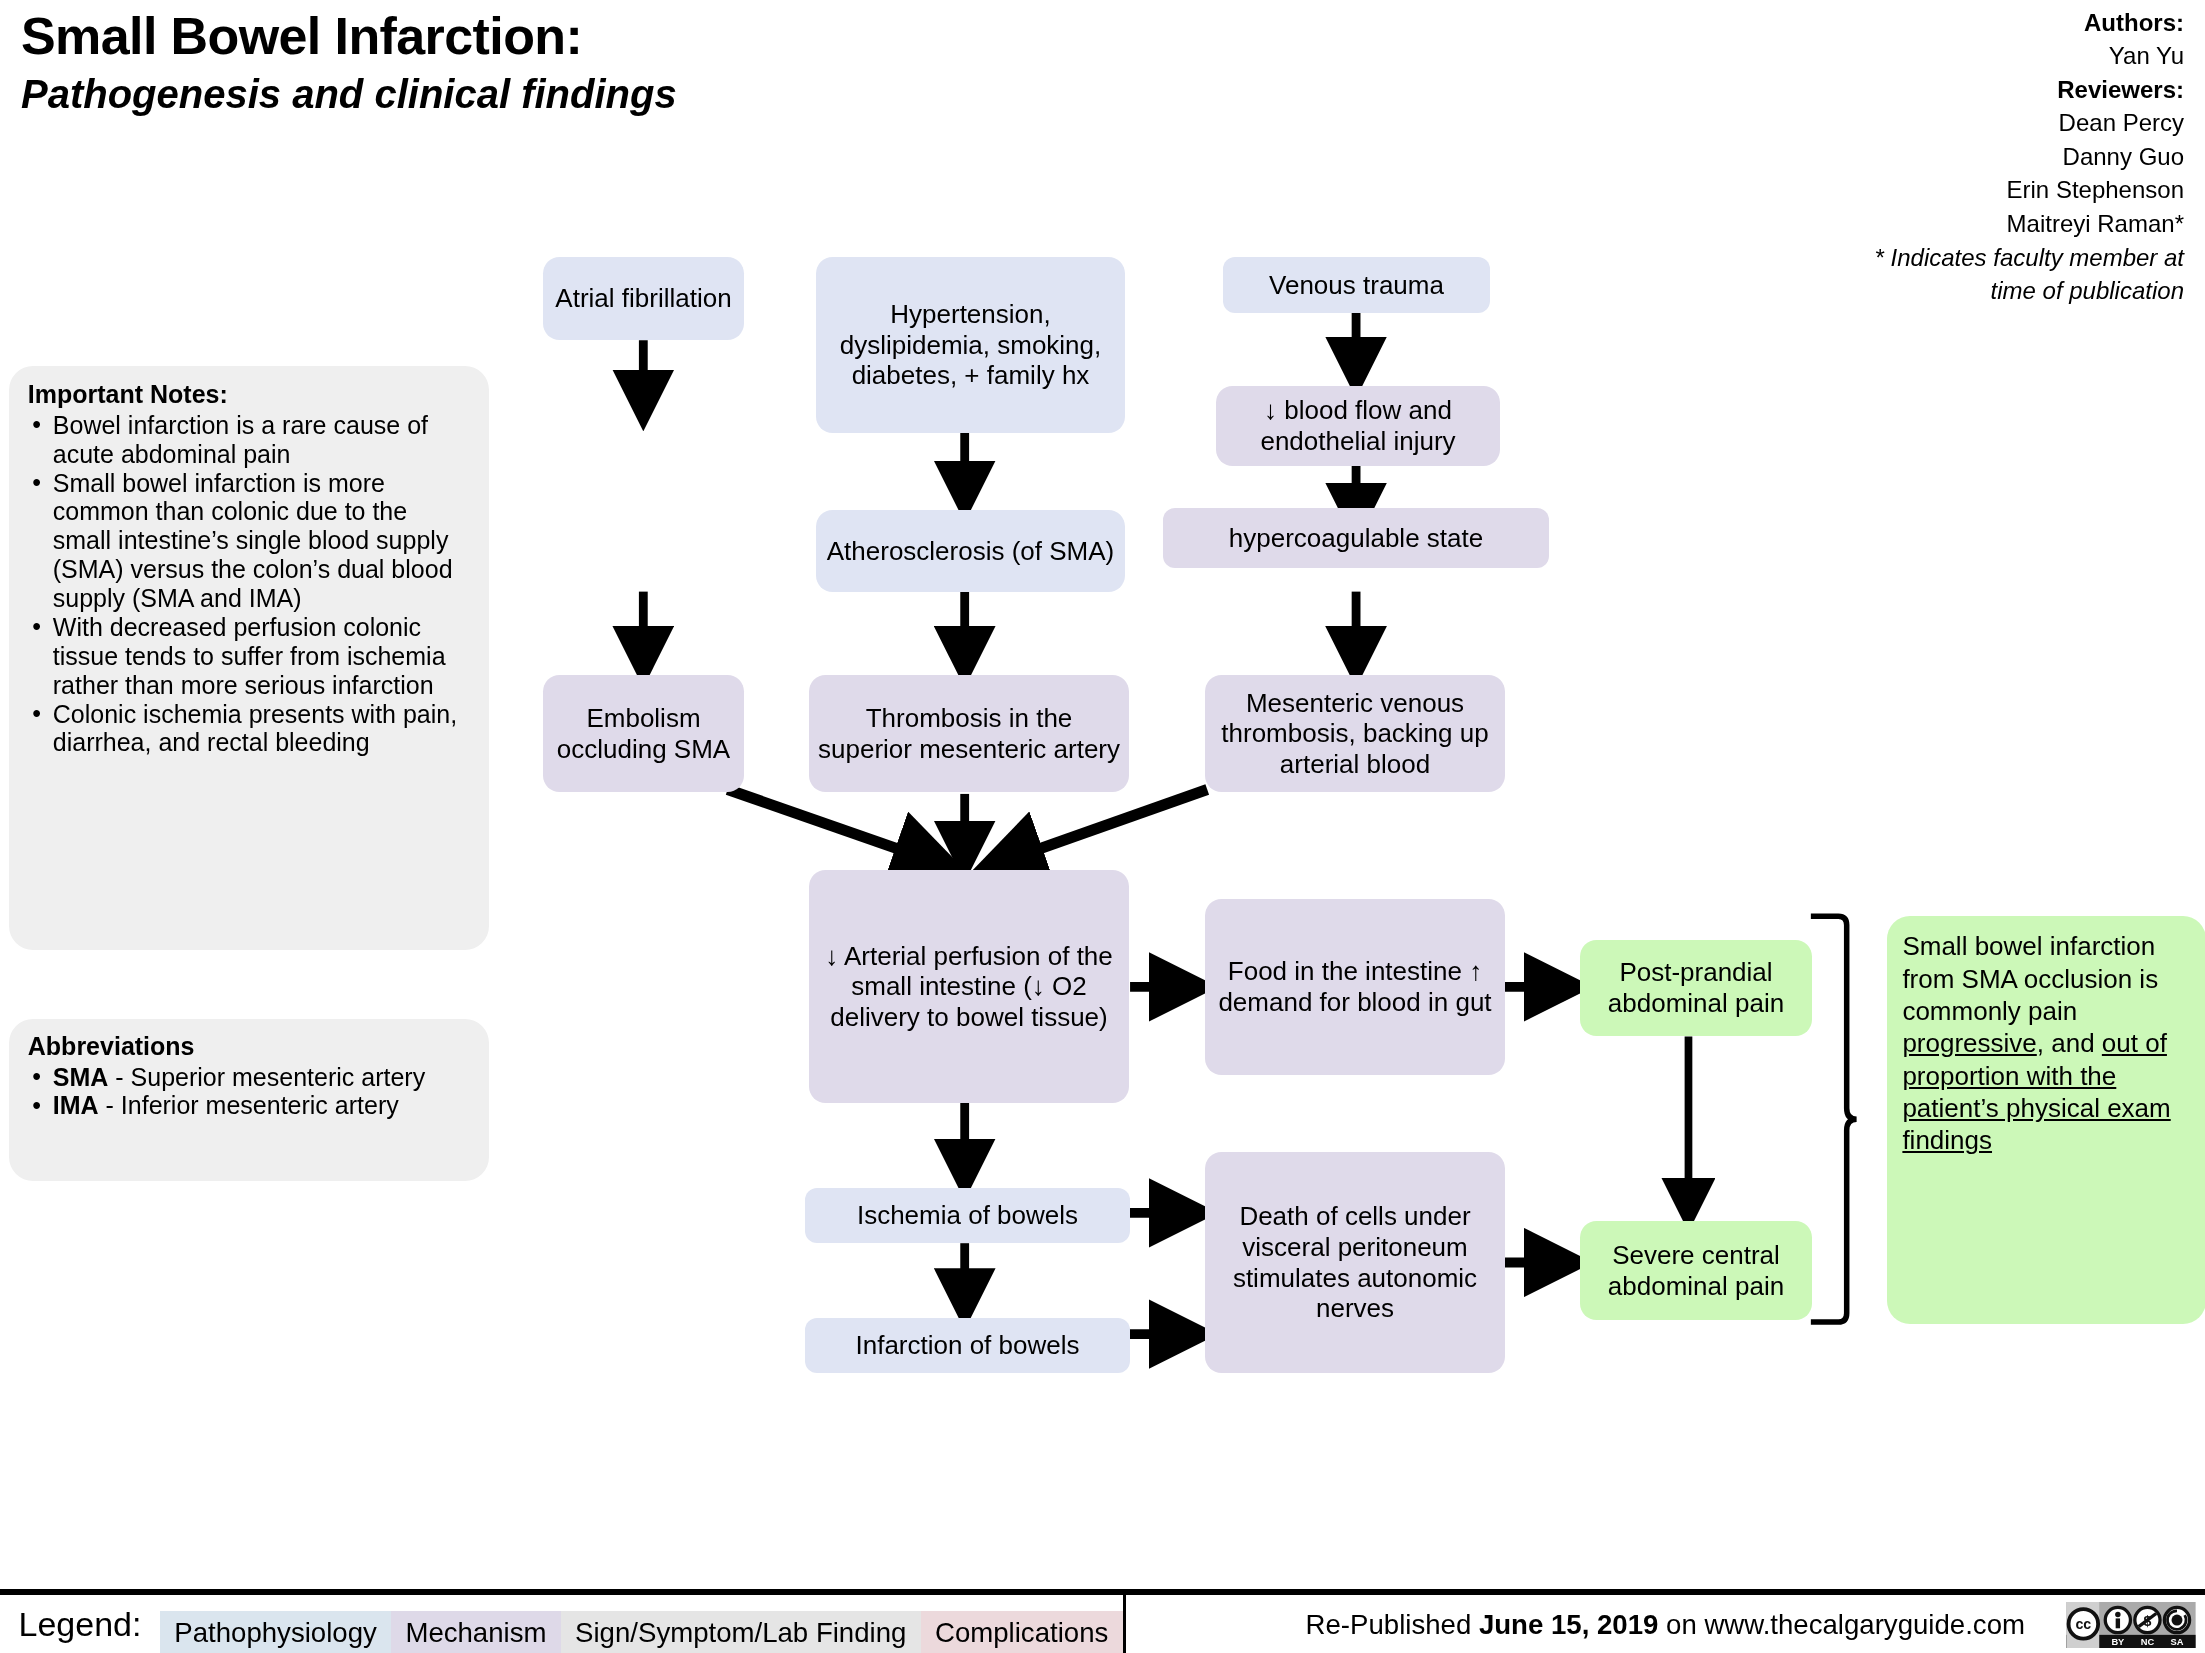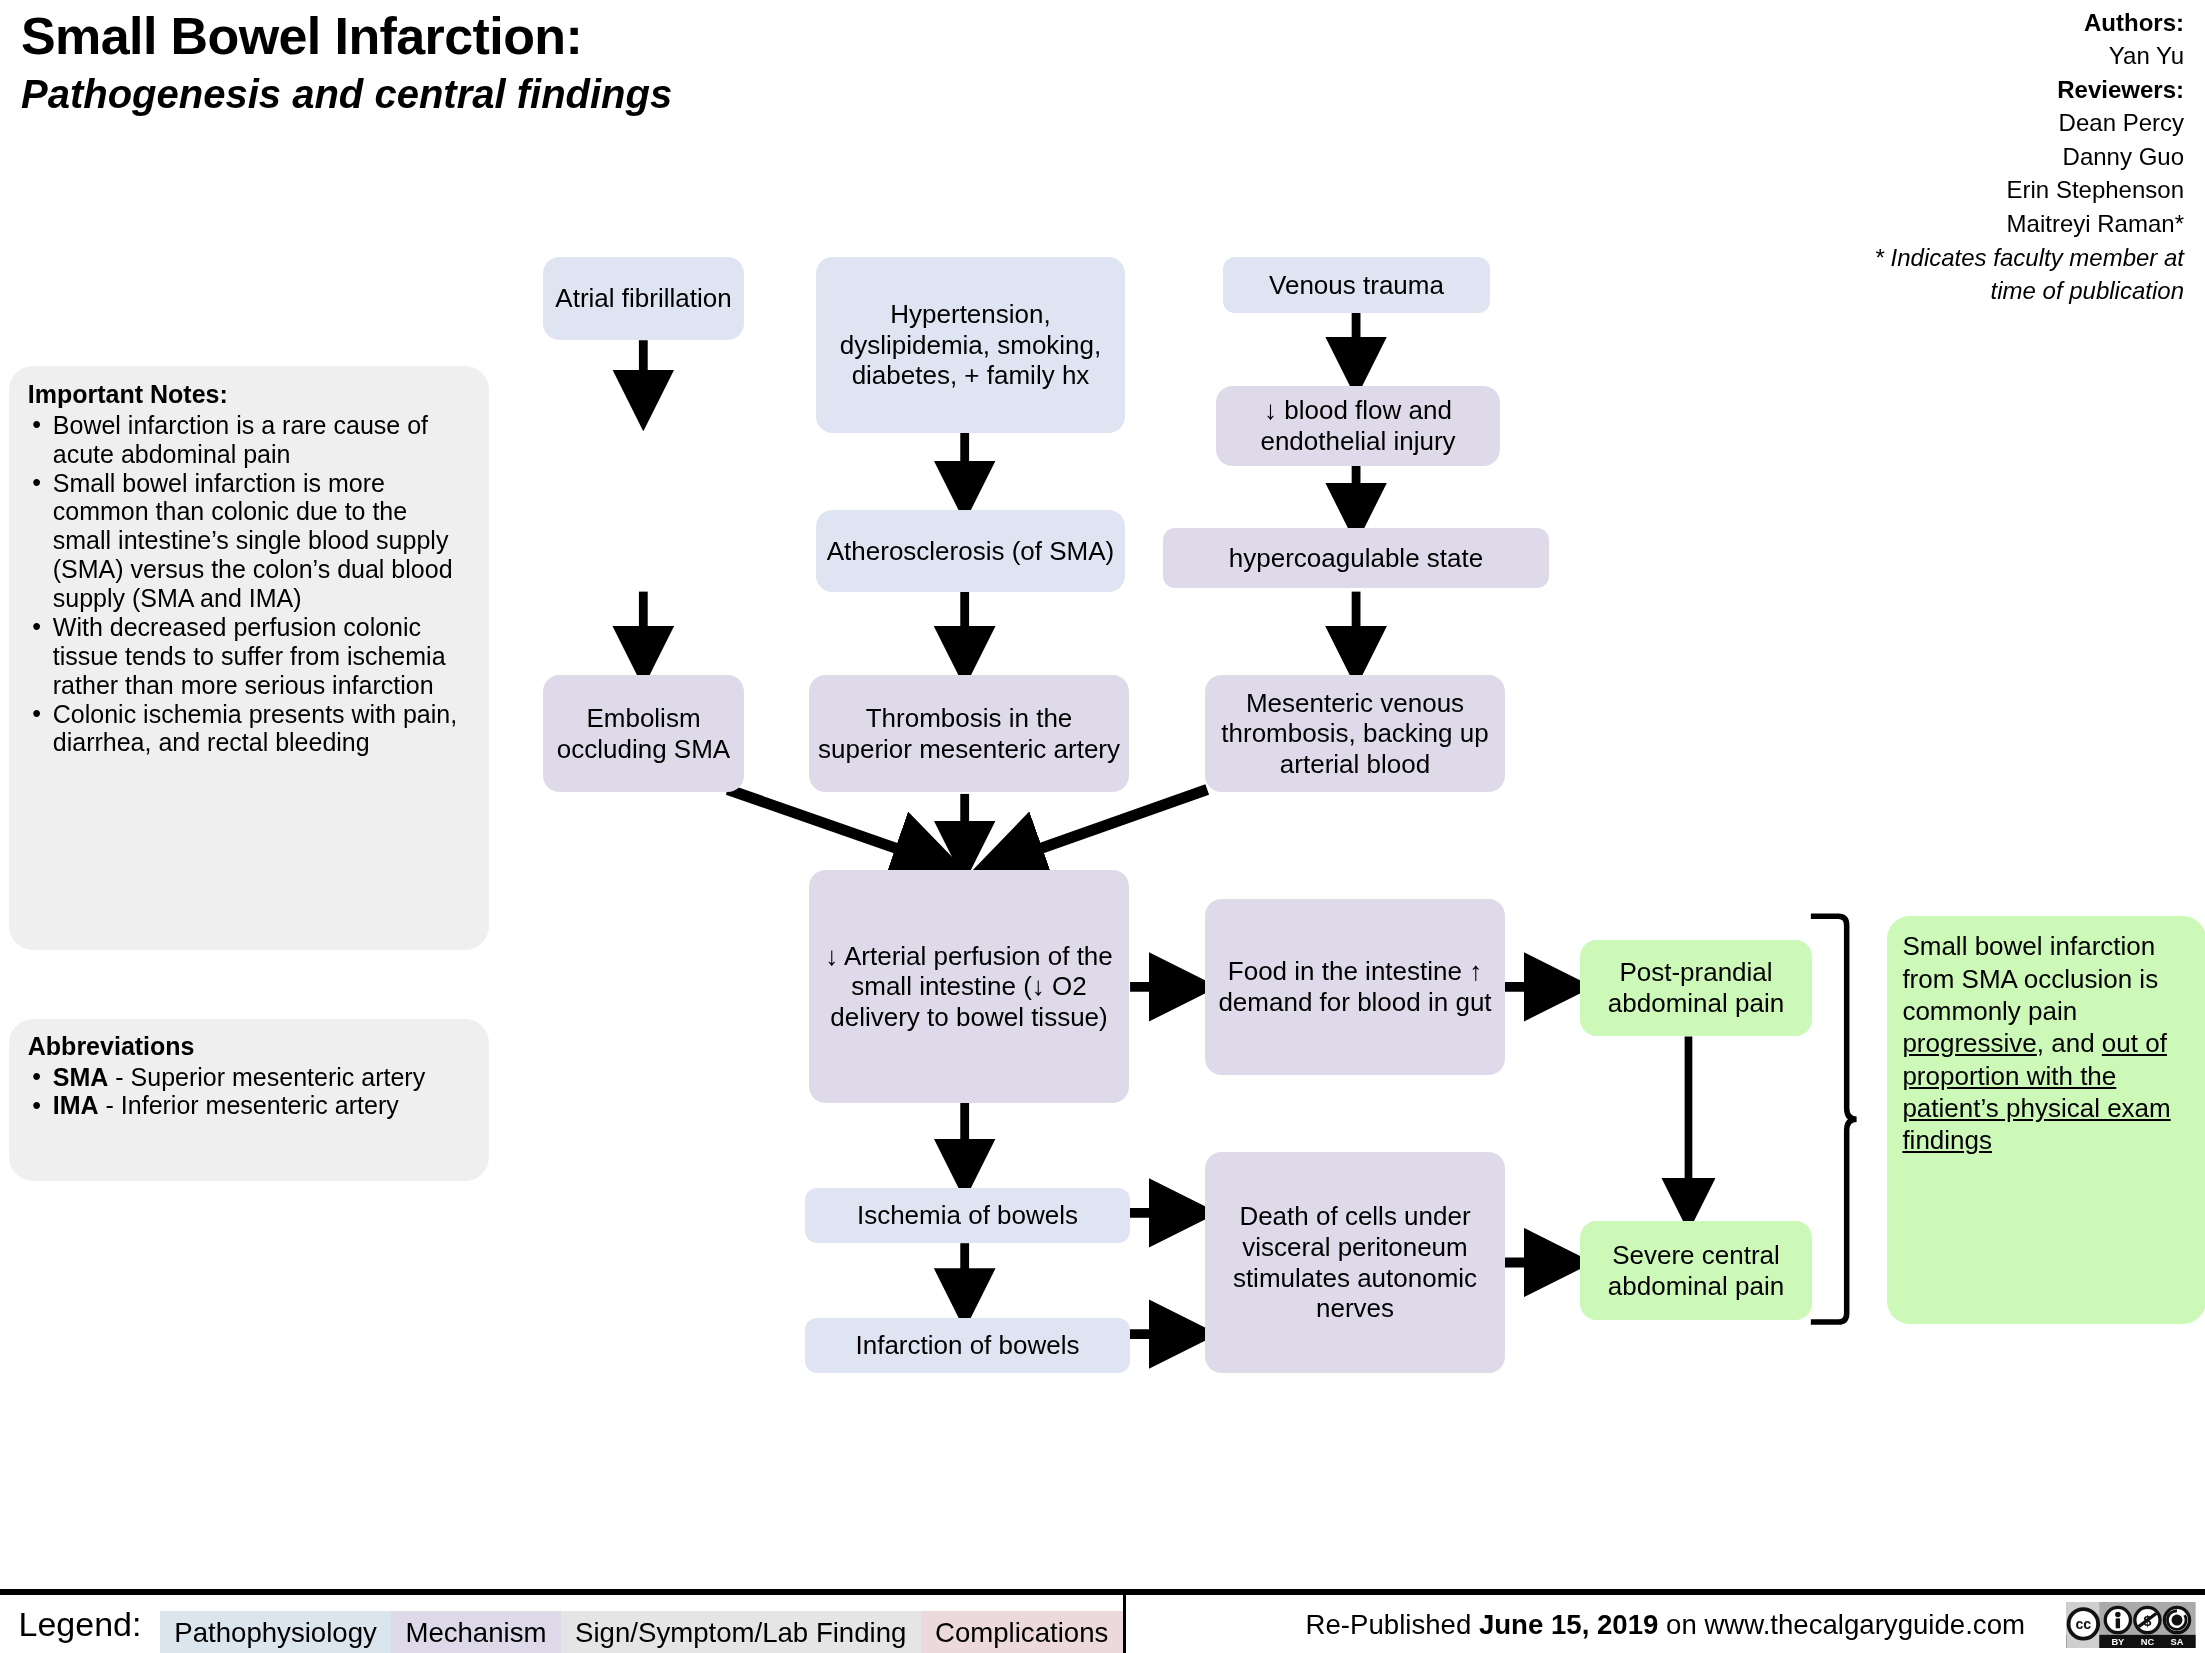--- a/index.html
+++ b/index.html
@@ -205,21 +205,21 @@
   
   .bracket { stroke: #000; fill: none; stroke-width: 10; }
 </style>
 </head>
 <body>
 
 <div id="page">
 
   <div id="title-block">
     <div id="main-title">Small Bowel Infarction:</div>
-    <div id="subtitle">Pathogenesis and central findings</div>
+    <div id="subtitle">Pathogenesis and clinical findings</div>
   </div>
 
   <div id="authors-block">
     <div class="auth-head">Authors:</div>
     <div>Yan Yu</div>
     <div class="auth-head">Reviewers:</div>
     <div>Dean Percy</div>
     <div>Danny Guo</div>
     <div>Erin Stephenson</div>
     <div>Maitreyi Raman*</div>
@@ -293,21 +293,21 @@
 
   <div class="node patho" style="left:816px; top:257px; width:309px; height:176px;">Hypertension, dyslipidemia, smoking, diabetes, + family hx</div>
 
   <div class="node patho flat" style="left:1223px; top:257px; width:267px; height:56px;">Venous trauma</div>
 
 
   <div class="node patho" style="left:816px; top:510px; width:309px; height:82px;">Atherosclerosis (of SMA)</div>
 
   <div class="node mech" style="left:1216px; top:386px; width:284px; height:80px;">↓ blood flow and endothelial injury</div>
 
-  <div class="node mech flat" style="left:1163px; top:528px; width:386px; height:60px;">hypercoagulable state</div>
+  <div class="node mech flat" style="left:1163px; top:508px; width:386px; height:60px;">hypercoagulable state</div>
 
   <div class="node mech" style="left:543px; top:675px; width:201px; height:117px;">Embolism occluding SMA</div>
 
   <div class="node mech" style="left:1205px; top:675px; width:300px; height:117px;">Mesenteric venous thrombosis, backing up arterial blood</div>
 
   <div class="node mech" style="left:809px; top:675px; width:320px; height:117px;">Thrombosis in the superior mesenteric artery</div>
 
   <div class="node mech" style="left:809px; top:870px; width:320px; height:233px;">↓ Arterial perfusion of the small intestine (↓ O2 delivery to bowel tissue)</div>
 
   <div class="node mech" style="left:1205px; top:899px; width:300px; height:176px;">Food in the intestine ↑ demand for blood in gut</div>

